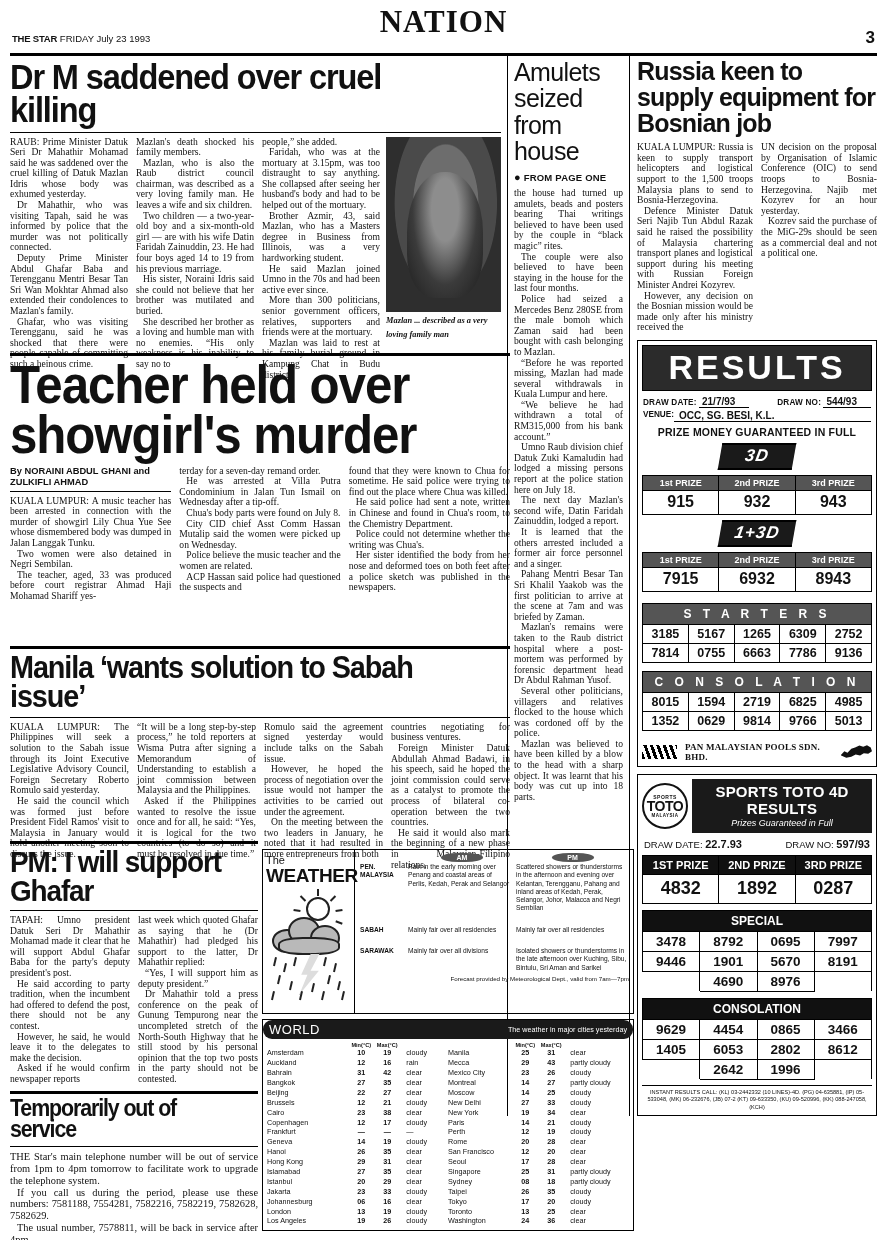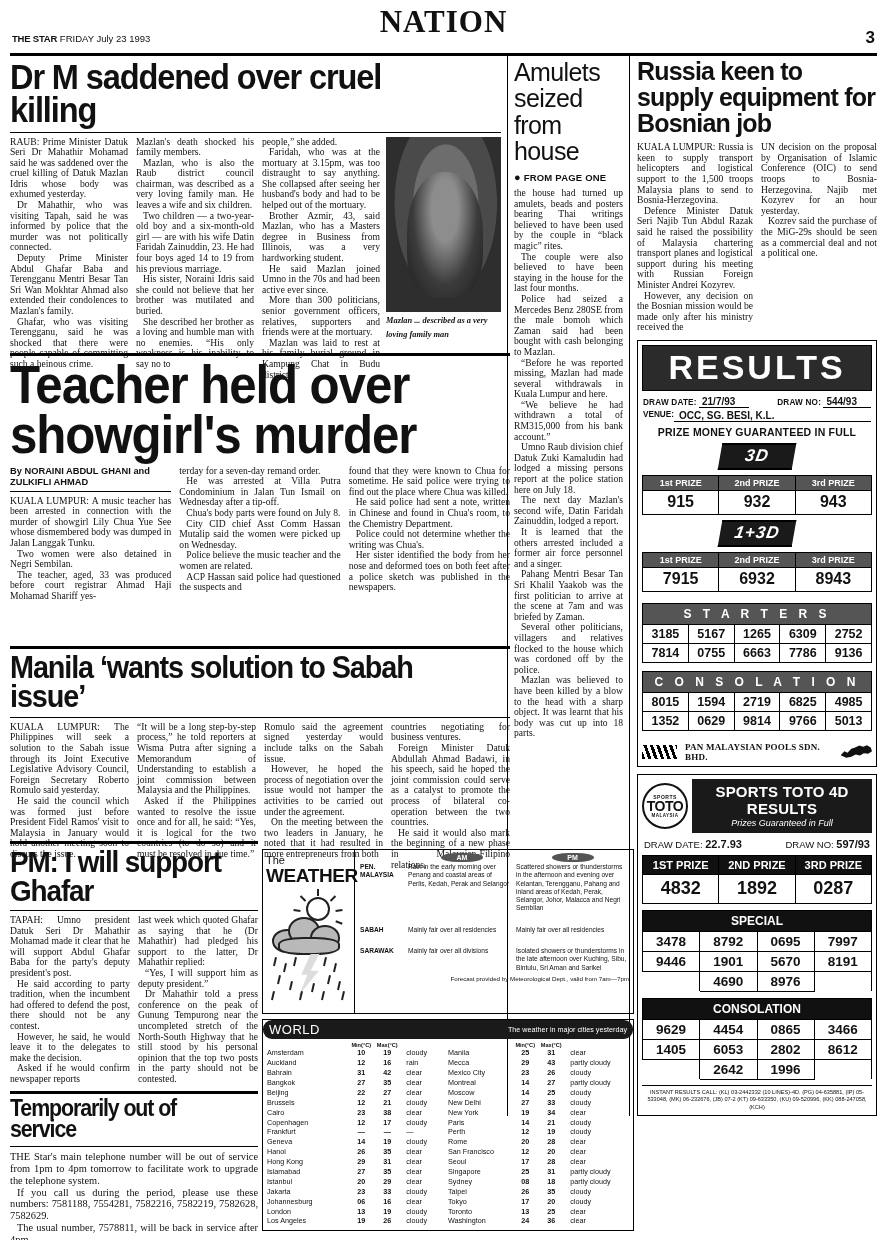--- a/index.html
+++ b/index.html
@@ -306,20 +306,21 @@
       <div class="txt">
         <p>the house had turned up amulets, beads and posters bearing Thai writings believed to have been used by the couple in “black magic” rites.</p>
         <p>The couple were also believed to have been staying in the house for the last four months.</p>
         <p>Police had seized a Mercedes Benz 280SE from the male bomoh which Zaman said had been bought with cash belonging to Mazlan.</p>
         <p>“Before he was reported missing, Mazlan had made several withdrawals in Kuala Lumpur and here.</p>
         <p>“We believe he had withdrawn a total of RM315,000 from his bank account.”</p>
         <p>Umno Raub division chief Datuk Zuki Kamaludin had lodged a missing persons report at the police station here on July 18.</p>
         <p>The next day Mazlan's second wife, Datin Faridah Zainuddin, lodged a report.</p>
         <p>It is learned that the others arrested included a former air force personnel and a singer.</p>
         <p>Pahang Mentri Besar Tan Sri Khalil Yaakob was the first politician to arrive at the scene at 7am and was briefed by Zaman.</p>
+        <p>Mazlan's remains were taken to the Raub district hospital where a post-mortem was performed by forensic department head Dr Abdul Rahman Yusof.</p>
         <p>Several other politicians, villagers and relatives flocked to the house which was cordoned off by the police.</p>
         <p>Mazlan was believed to have been killed by a blow to the head with a sharp object. It was learnt that his body was cut up into 18 parts.</p>
       </div>
     </div>
 
     <div class="c-right">
       <h1 class="hl-russia">Russia keen to supply equipment for Bosnian job</h1>
       <div class="colset n2">
         <div class="txt">
           <p>KUALA LUMPUR: Russia is keen to supply transport helicopters and logistical support to the 1,500 troops Malaysia plans to send to Bosnia-Herzegovina.</p>

